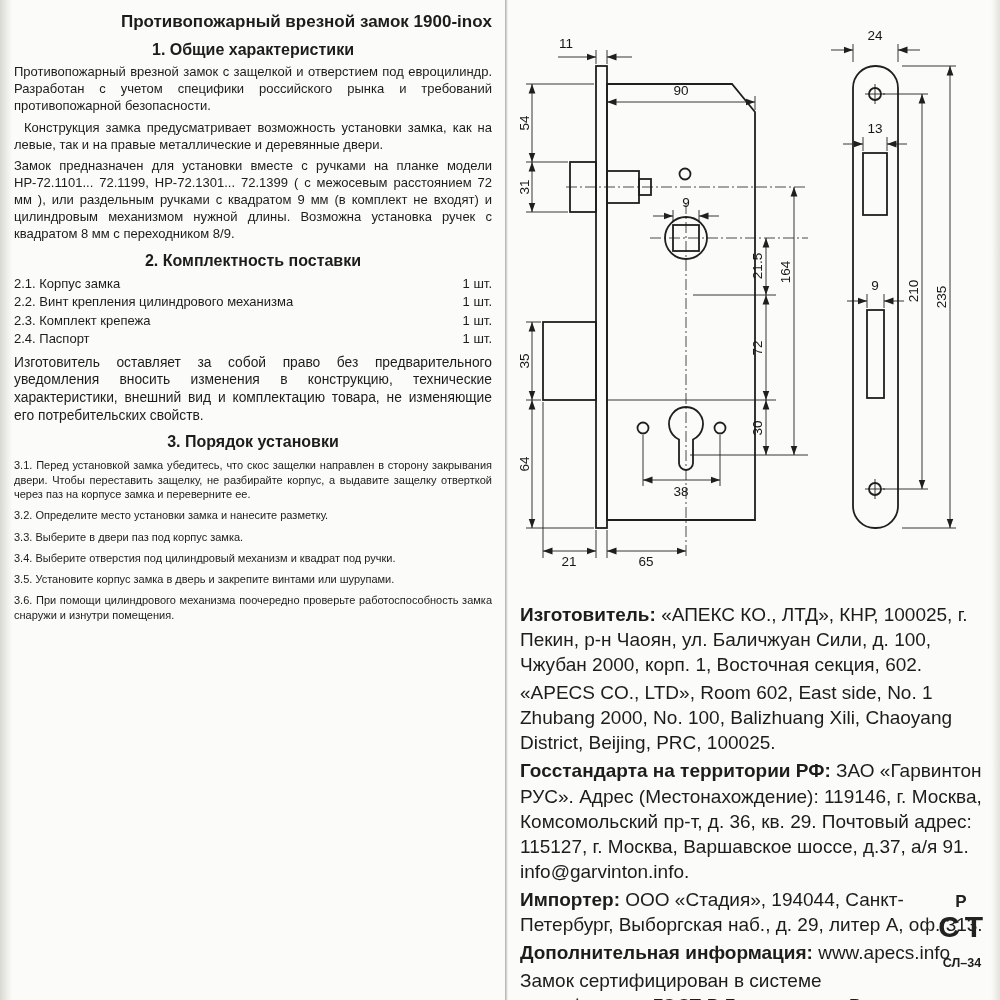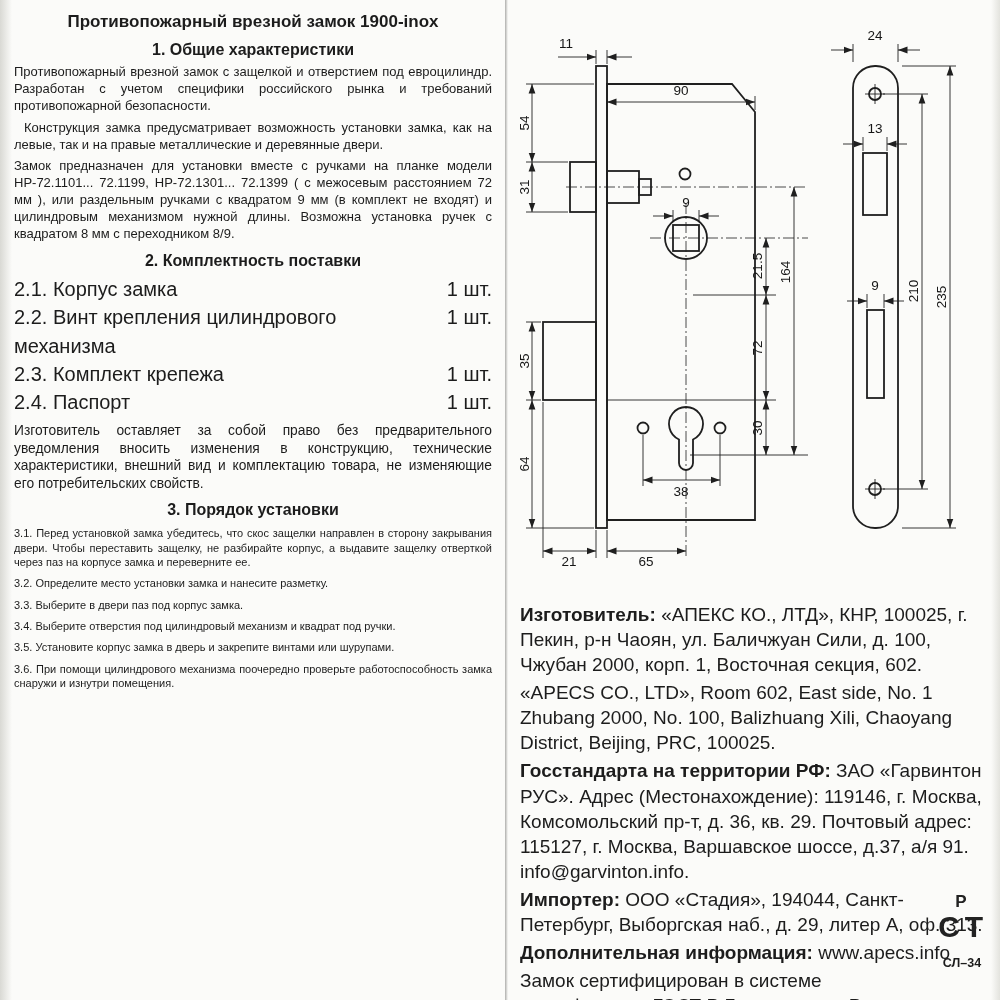--- a/index.html
+++ b/index.html
@@ -8,25 +8,25 @@
     background:#fbfbf9;color:#1c1c1c;
     font-family:"Liberation Sans",sans-serif;
   }
   body::before{content:"";position:absolute;left:0;top:0;width:12px;height:100%;
     background:linear-gradient(to right,#d9d9d4,rgba(255,255,255,0));z-index:5;}
   body::after{content:"";position:absolute;right:0;top:0;width:9px;height:100%;
     background:linear-gradient(to left,#e3e3de,rgba(255,255,255,0));z-index:5;}
   .fold{position:absolute;left:505px;top:0;width:3px;height:1000px;
     background:linear-gradient(to right,rgba(140,140,138,.7),rgba(250,250,248,0));}
   .left-col{position:absolute;left:14px;top:8px;width:478px;}
-  .title{font-size:17px;font-weight:bold;text-align:center;margin:4px 0 4px;}
+  .title{font-size:17px;font-weight:bold;text-align:right;margin:4px 0 4px;}
   .sec{font-size:16px;font-weight:bold;text-align:center;margin:9px 0 5px;}
   .body-p{font-size:13px;line-height:1.3;margin:5px 0;text-align:justify;}
   .indent{text-indent:10px;}
-  .kit-row{display:flex;font-size:20px;line-height:1.42;}
+  .kit-row{display:flex;font-size:13px;line-height:1.42;}
   .kit-row .lbl{flex:1;}
   .kit-row .qty{white-space:nowrap;padding-left:8px;}
   .note{font-size:13.8px;line-height:1.28;margin:5px 0;text-align:justify;}
   .step{font-size:11px;line-height:1.3;margin:7px 0;text-align:justify;}
   .drawing{position:absolute;left:518px;top:0;}
   .ln{stroke:#1f1f1f;stroke-width:1.8;fill:none;stroke-linejoin:miter;}
   .thin{stroke:#1f1f1f;stroke-width:0.9;fill:none;}
   .cl{stroke:#1f1f1f;stroke-width:0.8;fill:none;stroke-dasharray:11 3 2 3;}
   .dim{font-family:"Liberation Sans",sans-serif;font-size:13.5px;fill:#161616;text-anchor:middle;}
   .info{position:absolute;left:520px;top:602px;width:466px;font-size:19px;line-height:1.32;}

